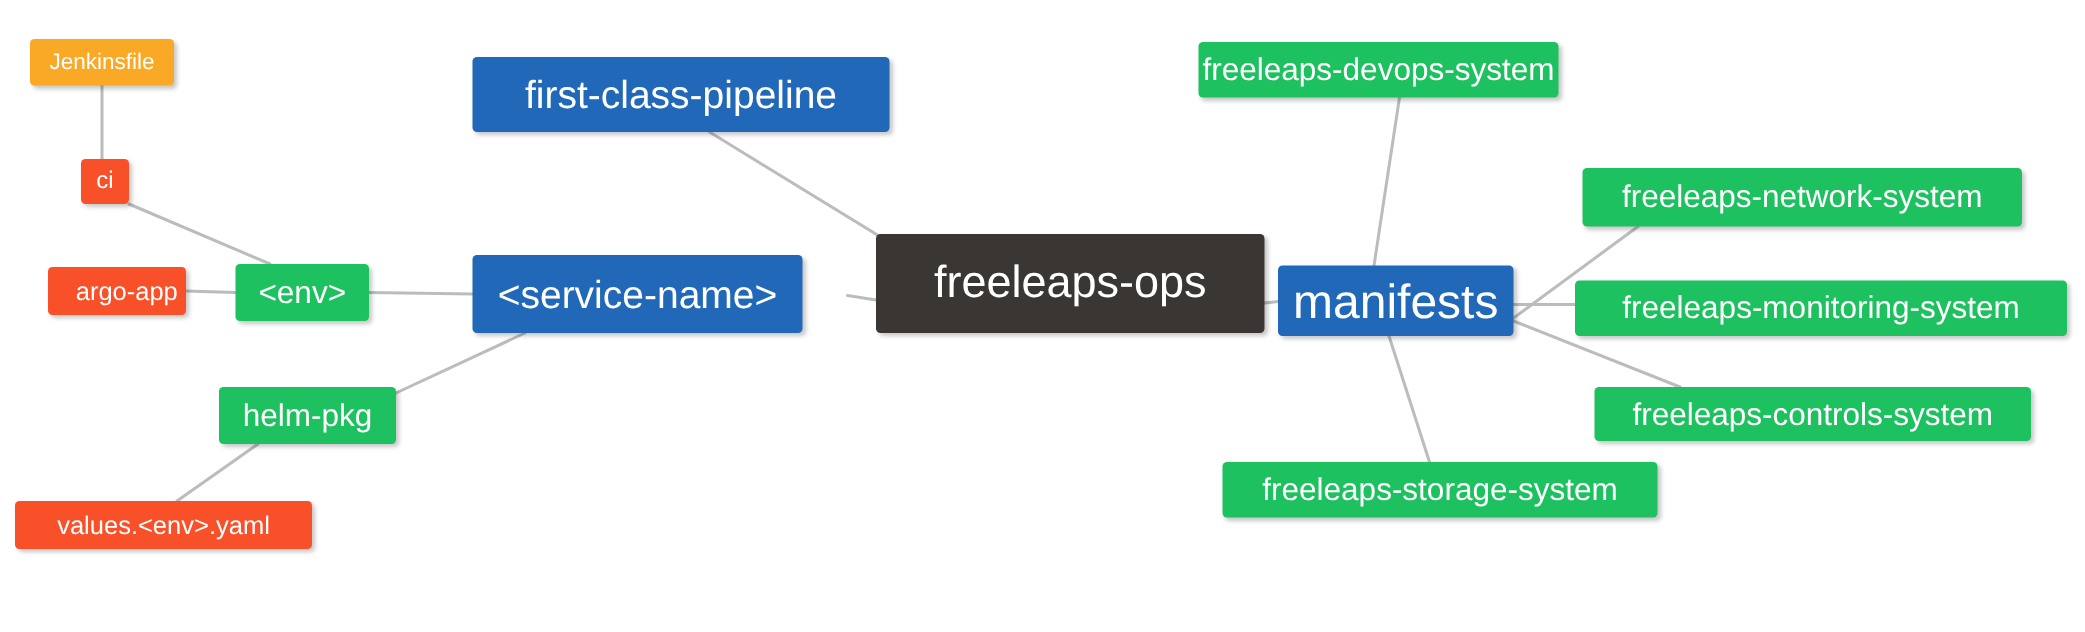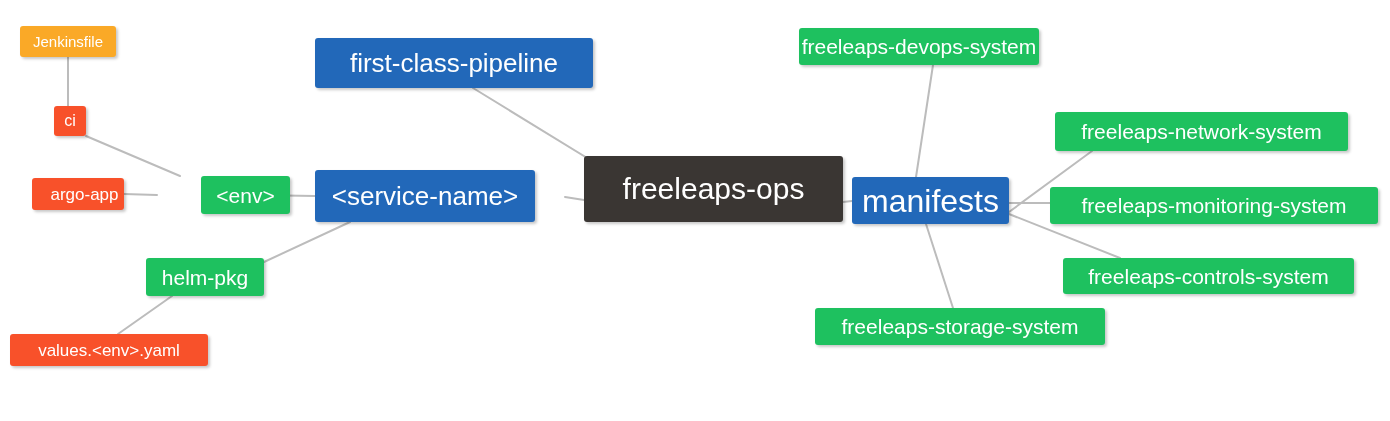--- a/index.html
+++ b/index.html
@@ -79,21 +79,21 @@
       </div>
       <div class="node c-blue" style="left: 315px; top: 170px; width: 220px; height: 52px; font-size: 26px;">
         <span class="node-label">&lt;service-name&gt;</span>
       </div>
       <div class="node c-blue" style="left: 315px; top: 38px; width: 278px; height: 50px; font-size: 26px;">
         <span class="node-label">first-class-pipeline</span>
       </div>
       <div class="node c-blue" style="left: 852px; top: 177px; width: 157px; height: 47px; font-size: 32px;">
         <span class="node-label">manifests</span>
       </div>
-      <div class="node c-green" style="left: 157px; top: 176px; width: 89px; height: 38px; font-size: 21px; margin-left: 44px;">
+      <div class="node c-green" style="left: 157px; top: 176px; width: 89px; height: 38px; font-size: 21px;">
         <span class="node-label">&lt;env&gt;</span>
       </div>
       <div class="node c-green" style="left: 146px; top: 258px; width: 118px; height: 38px; font-size: 21px;">
         <span class="node-label">helm-pkg</span>
       </div>
       <div class="node c-red" style="left: 32px; top: 178px; width: 92px; height: 32px; font-size: 17px; padding-left: 13px;">
         <span class="node-label">argo-app</span>
       </div>
       <div class="node c-red" style="left: 54px; top: 106px; width: 32px; height: 30px; font-size: 16px;">
         <span class="node-label">ci</span>

